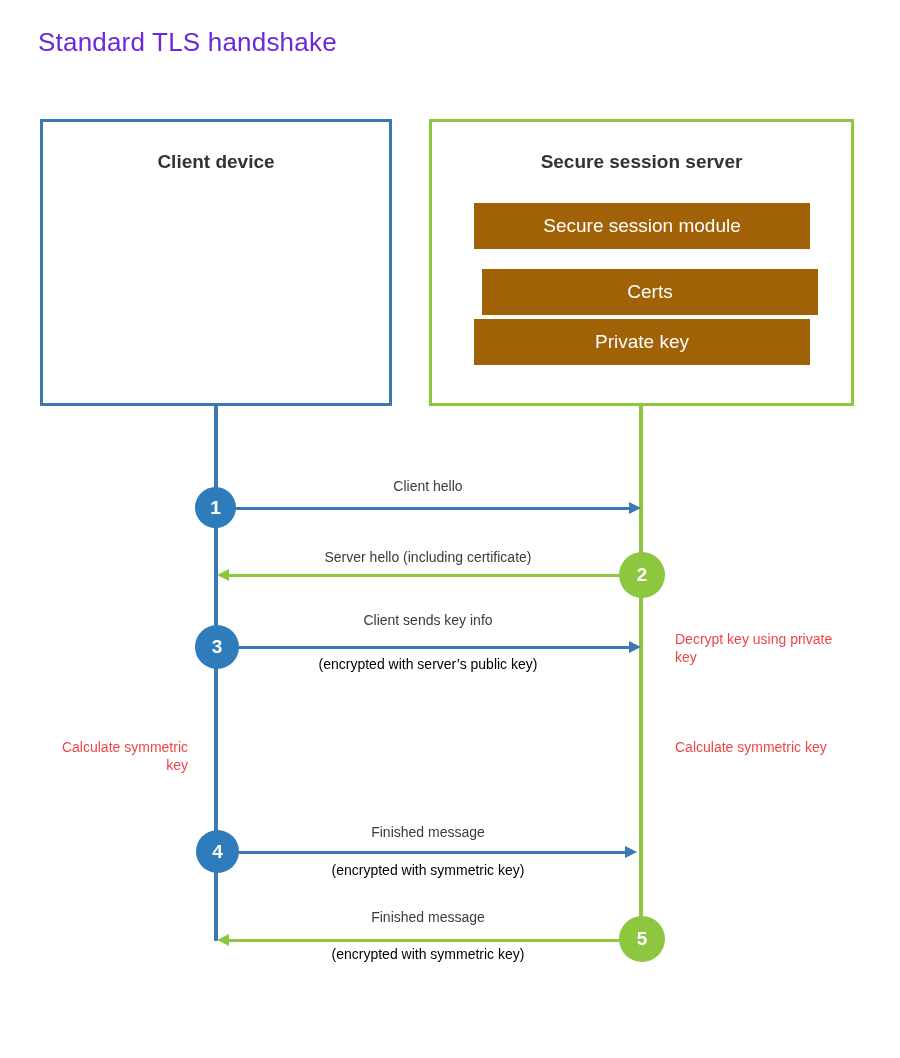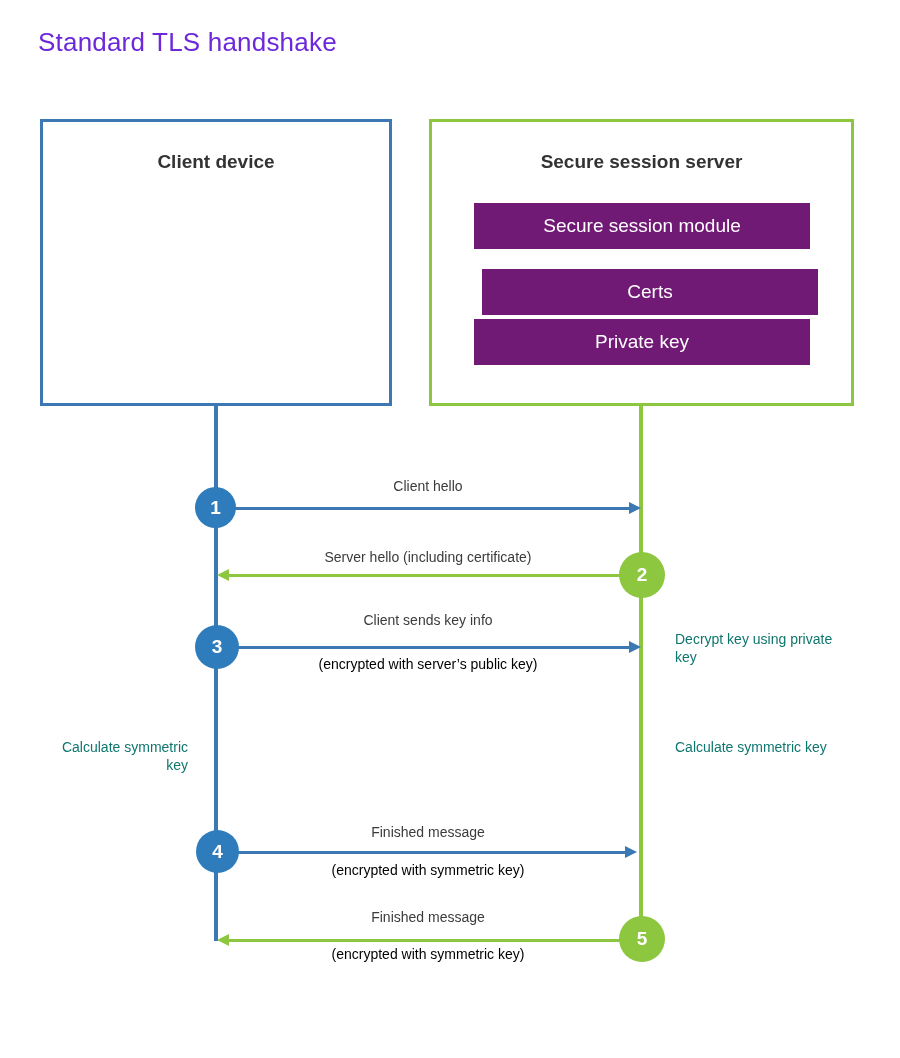--- a/index.html
+++ b/index.html
@@ -29,21 +29,21 @@
 
   #client-app-box{
     position:absolute;left:36px;top:81px;width:277px;height:177px;
     background:#649dd1;color:#ffffff;
     display:flex;align-items:center;justify-content:center;text-align:center;
     font-size:19px;line-height:27px;font-weight:400;
   }
 
   .server-bar{
     position:absolute;left:42px;width:336px;height:46px;
-    background:#701a75;color:#ffffff;
+    background:#a16207;color:#ffffff;
     display:flex;align-items:center;justify-content:center;
     font-size:19px;font-weight:400;
   }
   #server-bar-0{top:81px;}
   #server-bar-1{top:147px;margin-left:8px;}
   #server-bar-2{top:197px;}
 
   
   .lifeline{position:absolute;width:4px;}
   #client-lifeline{left:214px;top:406px;height:535px;background:#3c78b4;}
@@ -90,21 +90,21 @@
   #label-1{left:228px;top:478px;width:400px;}
   #label-2{left:228px;top:549px;width:400px;}
   #label-3{left:228px;top:587px;width:400px;margin-top:25px;}
   #sublabel-3{left:228px;top:656px;width:400px;}
   #label-4{left:228px;top:824px;width:400px;}
   #sublabel-4{left:228px;top:862px;width:400px;}
   #label-5{left:228px;top:909px;width:400px;}
   #sublabel-5{left:228px;top:946px;width:400px;}
 
   
-  .side-note{position:absolute;font-size:14px;line-height:18px;color:#0f766e;}
+  .side-note{position:absolute;font-size:14px;line-height:18px;color:#ef4444;}
   #note-decrypt{left:675px;top:630px;width:180px;text-align:left;}
   #note-calc-client{left:60px;top:738px;width:128px;text-align:right;}
   #note-calc-server{left:675px;top:738px;width:180px;text-align:left;}
 </style>
 </head>
 <body>
 
 <div class="stage">
 
   <div id="page-title">Standard TLS handshake</div>

